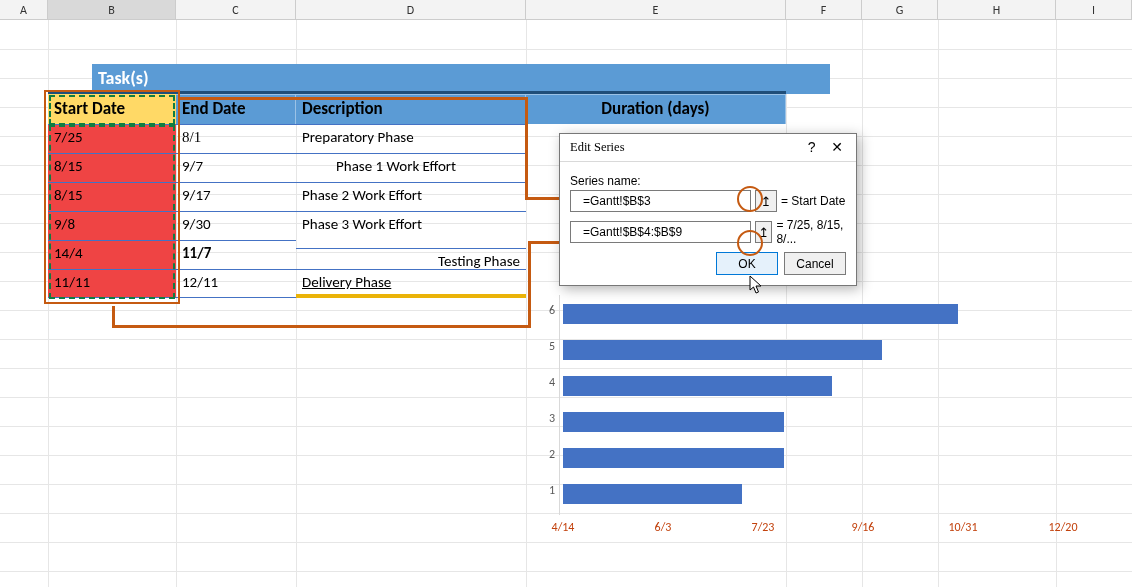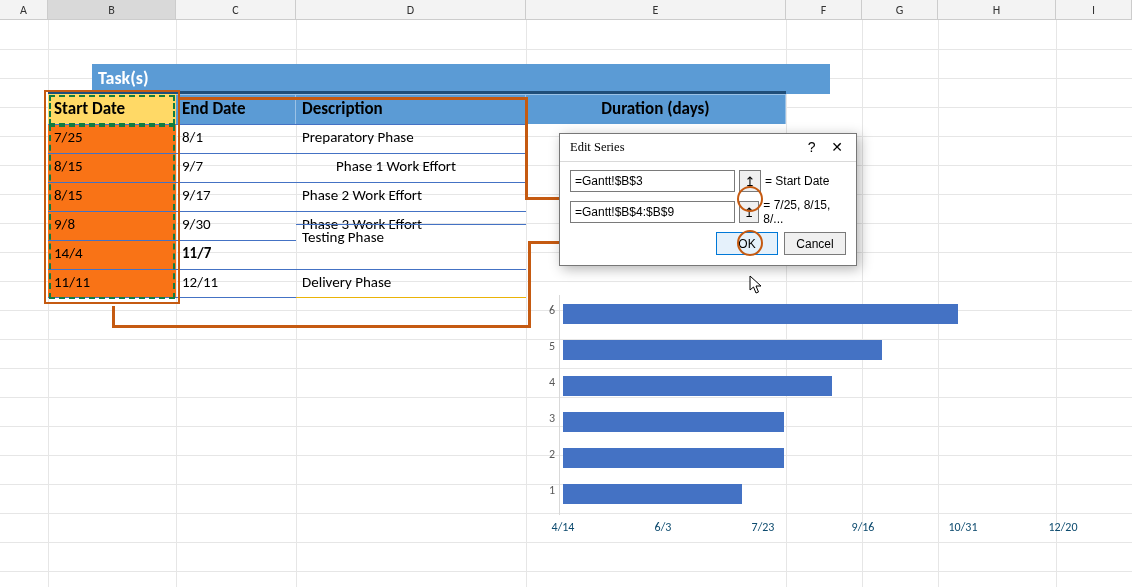--- a/index.html
+++ b/index.html
@@ -71,21 +71,21 @@
   }
   .data-row-line { border-top: 1px solid #4472c4; }
   
   .selection-dashed {
     position: absolute;
     border: 2px dashed #107c41;
     pointer-events: none;
     z-index: 4;
   }
   .highlight-cell {
-    background: #f97316;
+    background: #ef4444;
   }
   .highlight-header {
     background: #ffd966;
   }
   
   :root {
     --wA: 48px;
     --wB: 128px;
     --wC: 120px;
     --wD: 230px;
@@ -151,21 +151,21 @@
   .dialog .field-row {
     display: flex;
     align-items: center;
     gap: 4px;
     margin-bottom: 6px;
   }
   .dialog input[type="text"] {
     flex: 0 0 144px;
     height: 22px;
     border: 1px solid #7a7a7a;
-    padding: 2px 4px;
+    padding: 2px 12px;
     font-size: 12px;
     font-family: inherit;
   }
   .dialog .range-btn {
     width: 22px; height: 22px;
     border: 1px solid #7a7a7a;
     background: #f0f0f0;
     display: inline-flex;
     align-items: center;
     justify-content: center;
@@ -218,21 +218,21 @@
     width: 18px;
   }
   .chart .bar {
     position: absolute;
     height: 20px;
     background: #4472c4;
   }
   .chart .xlabel {
     position: absolute;
     font-size: 12px;
-    color: #0c4a6e;
+    color: #c2410c;
     text-align: center;
     width: 50px;
   }
   .chart .yaxis-line {
     position: absolute;
     width: 1px;
     background: #d9d9d9;
   }
   
   .gridlines-h, .gridlines-v {
@@ -311,42 +311,42 @@
      <span>End Date</span>
   </div>
   <div class="cell hdr-blue" style="left:296px; top:74px; width:230px; height:30px; display:flex; align-items:center; background:#5b9bd5; color:#000; font-weight:bold;">
      <span>Description</span>
   </div>
   <div class="cell hdr-blue" style="left:526px; top:74px; width:260px; height:30px; display:flex; align-items:center; justify-content:center; background:#5b9bd5; color:#000; font-weight:bold;">
      <span>Duration (days)</span>
   </div>
 
   <div class="cell highlight-cell data-row-line" style="left:48px; top:104px; width:128px; height:29px;"><span>7/25</span></div>
-  <div class="cell data-row-line" style="left:176px; top:104px; width:120px; height:29px;"><span>8/1</span></div>
+  <div class="cell data-row-line" style="left:176px; top:104px; width:120px; height:29px;font-family:Liberation Serif, serif;"><span>8/1</span></div>
   <div class="cell data-row-line" style="left:296px; top:104px; width:230px; height:29px;"><span>Preparatory Phase</span></div>
 
   <div class="cell highlight-cell data-row-line" style="left:48px; top:133px; width:128px; height:29px;"><span>8/15</span></div>
   <div class="cell data-row-line" style="left:176px; top:133px; width:120px; height:29px;"><span>9/7</span></div>
   <div class="cell data-row-line" style="left:296px; top:133px; width:230px; height:29px;padding-left:40px;"><span>Phase 1 Work Effort</span></div>
 
   <div class="cell highlight-cell data-row-line" style="left:48px; top:162px; width:128px; height:29px;"><span>8/15</span></div>
   <div class="cell data-row-line" style="left:176px; top:162px; width:120px; height:29px;"><span>9/17</span></div>
   <div class="cell data-row-line" style="left:296px; top:162px; width:230px; height:29px;"><span>Phase 2 Work Effort</span></div>
 
   <div class="cell highlight-cell data-row-line" style="left:48px; top:191px; width:128px; height:29px;"><span>9/8</span></div>
   <div class="cell data-row-line" style="left:176px; top:191px; width:120px; height:29px;"><span>9/30</span></div>
   <div class="cell data-row-line" style="left:296px; top:191px; width:230px; height:29px;"><span>Phase 3 Work Effort</span></div>
 
   <div class="cell highlight-cell data-row-line" style="left:48px; top:220px; width:128px; height:29px;"><span>14/4</span></div>
   <div class="cell data-row-line" style="left:176px; top:220px; width:120px; height:29px;font-weight:bold;"><span>11/7</span></div>
-  <div class="cell data-row-line" style="left:296px; top:204px; width:230px; height:29px;"><span>Testing Phase</span></div>
+  <div class="cell data-row-line" style="left:296px; top:228px; width:230px; height:29px;text-align:right;"><span>Testing Phase</span></div>
 
   <div class="cell highlight-cell data-row-line" style="left:48px; top:249px; width:128px; height:29px; border-bottom:1px solid #4472c4;"><span>11/11</span></div>
   <div class="cell data-row-line" style="left:176px; top:249px; width:120px; height:29px; border-bottom:1px solid #4472c4;"><span>12/11</span></div>
-  <div class="cell data-row-line" style="left:296px; top:249px; width:230px; height:29px; border-bottom:1px solid #eab308;"><span>Delivery Phase</span></div>
+  <div class="cell data-row-line" style="left:296px; top:249px; width:230px; height:29px; border-bottom:4px solid #eab308;text-decoration:underline;"><span>Delivery Phase</span></div>
 </div>
 
 <div class="selection-dashed" style="left:49px; top:95px; width:126px; height:30px;"></div>
 <div class="selection-dashed" style="left:49px; top:125px; width:126px; height:174px;"></div>
 
 <div class="callout" style="left:44px; top:90px; width:136px; height:214px;"></div>
 
 <div class="callout-line" style="left:180px; top:97px; width:348px; height:3px;"></div>
 <div class="callout-line" style="left:525px; top:97px; width:3px; height:103px;"></div>
 <div class="callout-line" style="left:525px; top:197px; width:34px; height:3px;"></div>
@@ -361,20 +361,21 @@
 
 <div class="dialog">
   <div class="titlebar">
     <span class="title">Edit Series</span>
     <span class="controls">
       <span>?</span>
       <span>✕</span>
     </span>
   </div>
   <div class="body">
+    <label>Series name:</label>
     <div class="field-row">
       <input type="text" value="=Gantt!$B$3" style="">
       <span class="range-btn">
         <span>↥</span>
       </span>
       <span class="preview">= Start Date</span>
     </div>
     <div class="field-row">
       <input type="text" value="=Gantt!$B$4:$B$9" style="">
       <span class="range-btn">

